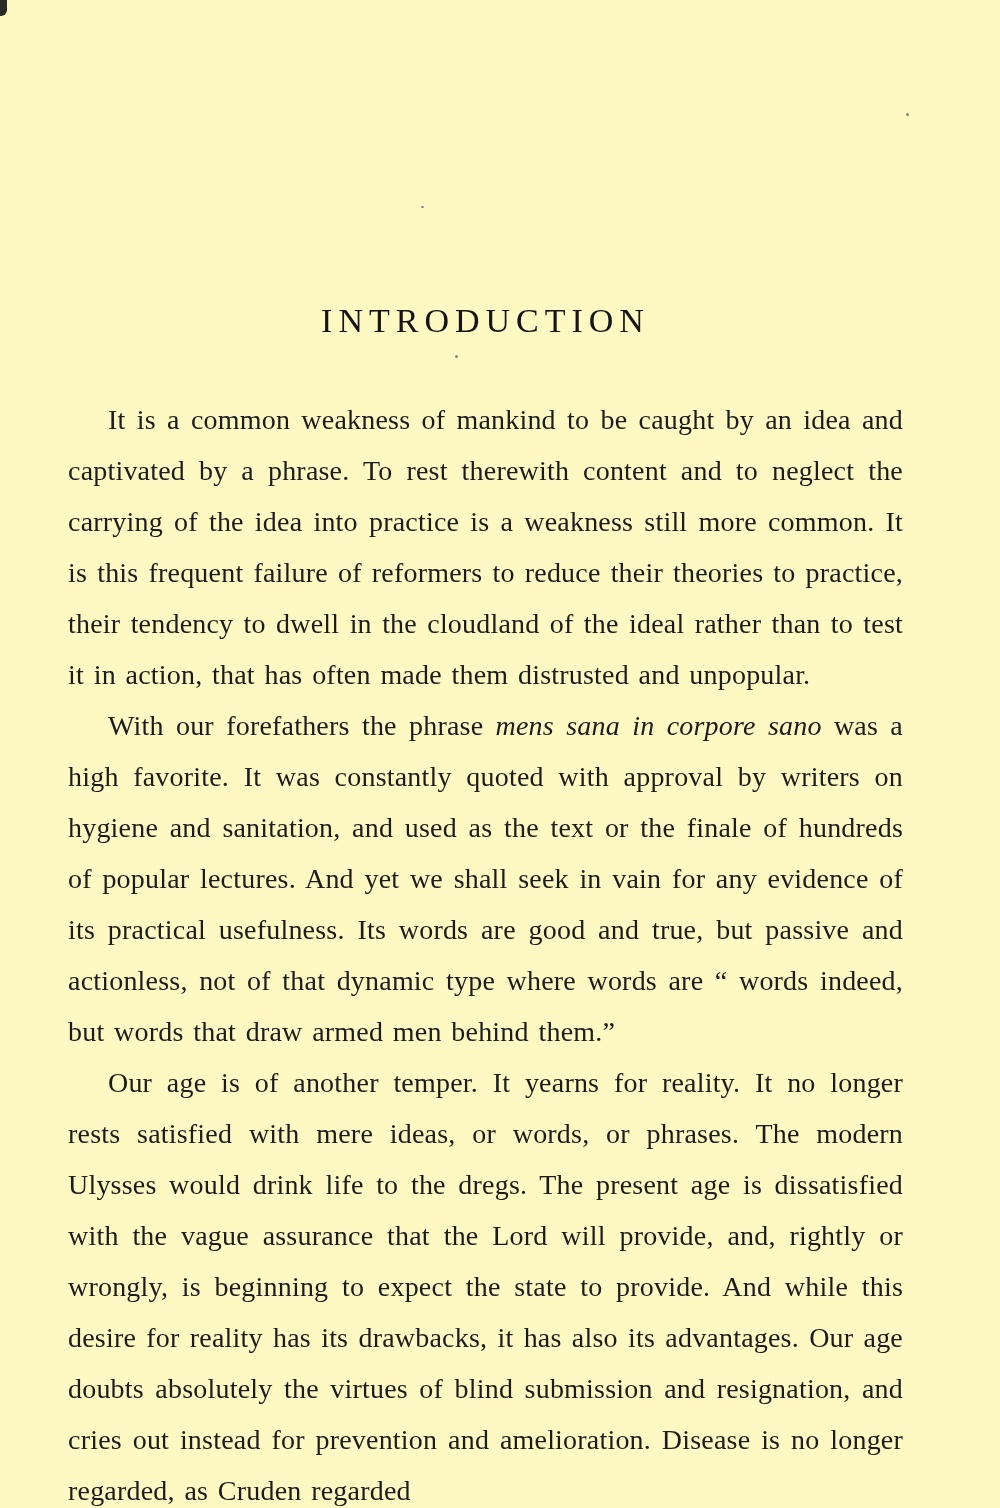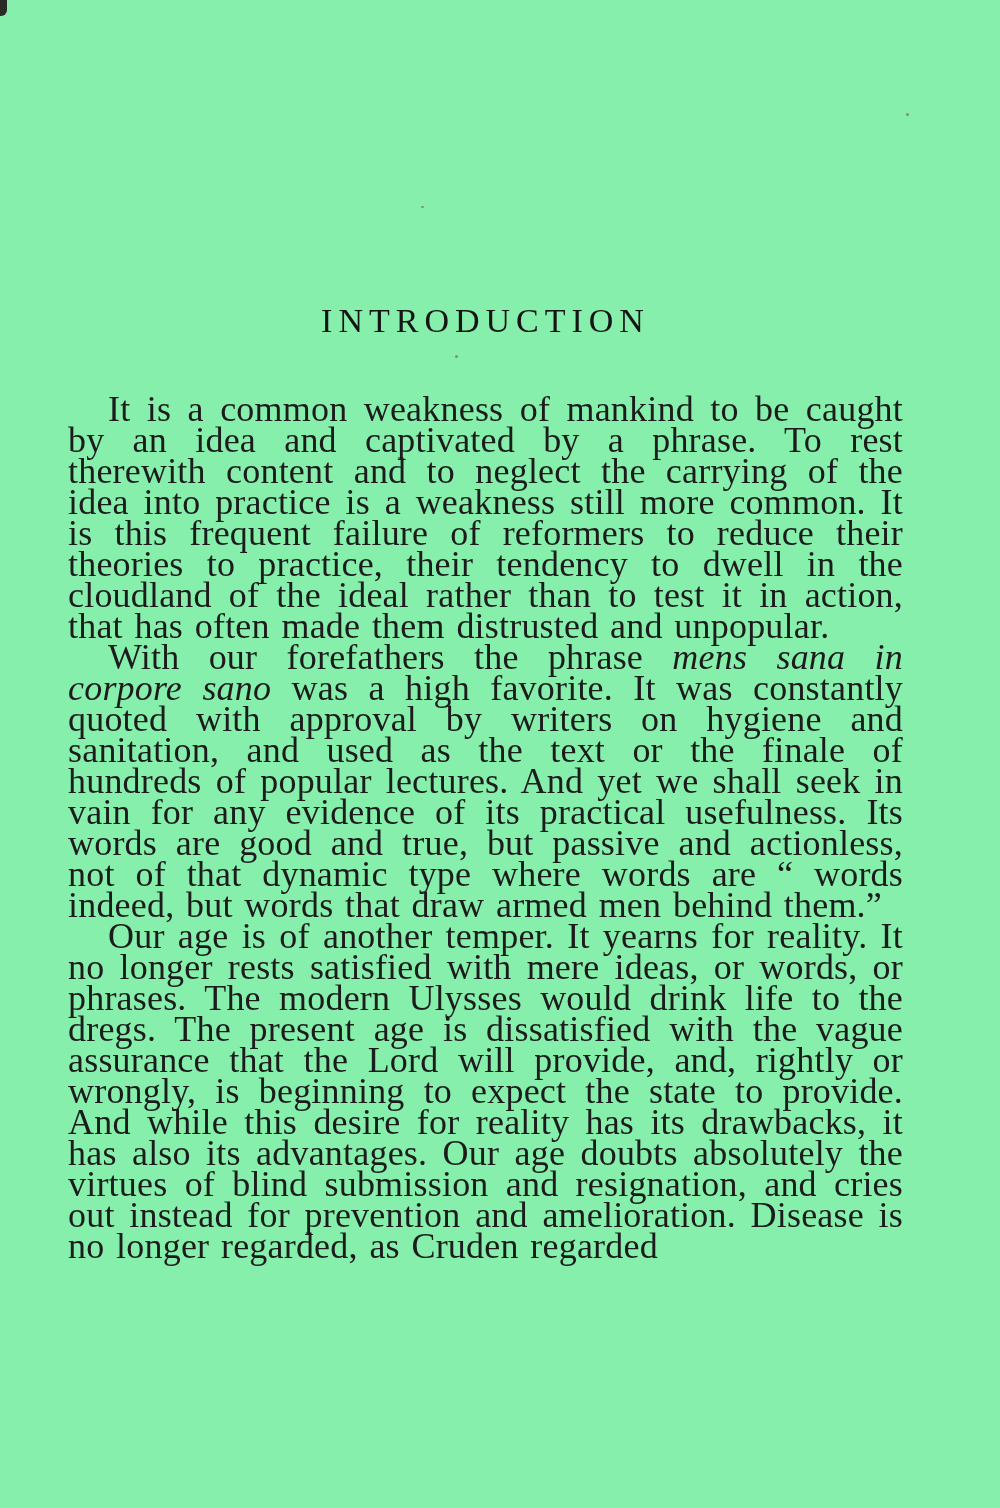--- a/index.html
+++ b/index.html
@@ -14,34 +14,34 @@
     position: relative;
   }
   .book-page {
     box-sizing: border-box;
     width: 1000px;
     height: 1508px;
     padding: 302px 97px 0 68px;
     overflow: hidden;
     font-family: "Liberation Serif", "DejaVu Serif", serif;
     color: #1c1c1c;
-    background: #86efac;
+    background: #fef9c3;
   }
   .page-title {
     font-size: 34px;
     font-weight: 400;
     letter-spacing: 6px;
     text-align: center;
     margin: 0 0 54px 0;
     color: #151515;
   }
   .para {
     margin: 0;
-    font-size: 36px;
-    line-height: 31px;
+    font-size: 28px;
+    line-height: 51px;
     text-align: justify;
     text-indent: 40px;
     word-spacing: 2.5px;
     letter-spacing: 0.2px;
   }
   .para em {
   }
   
   .corner-mark {
     position: absolute;

